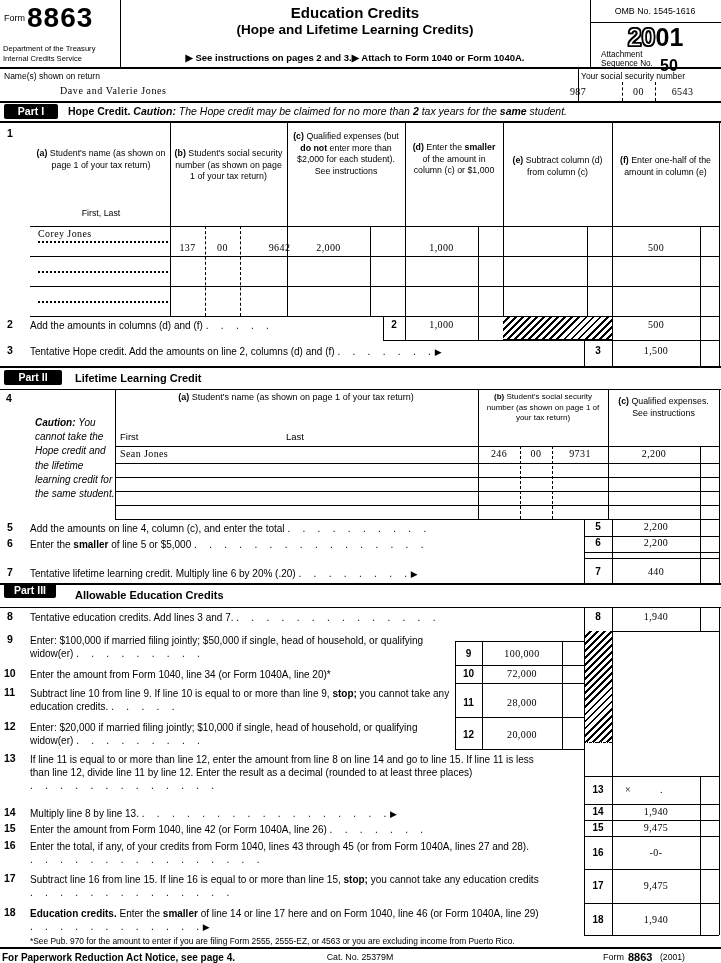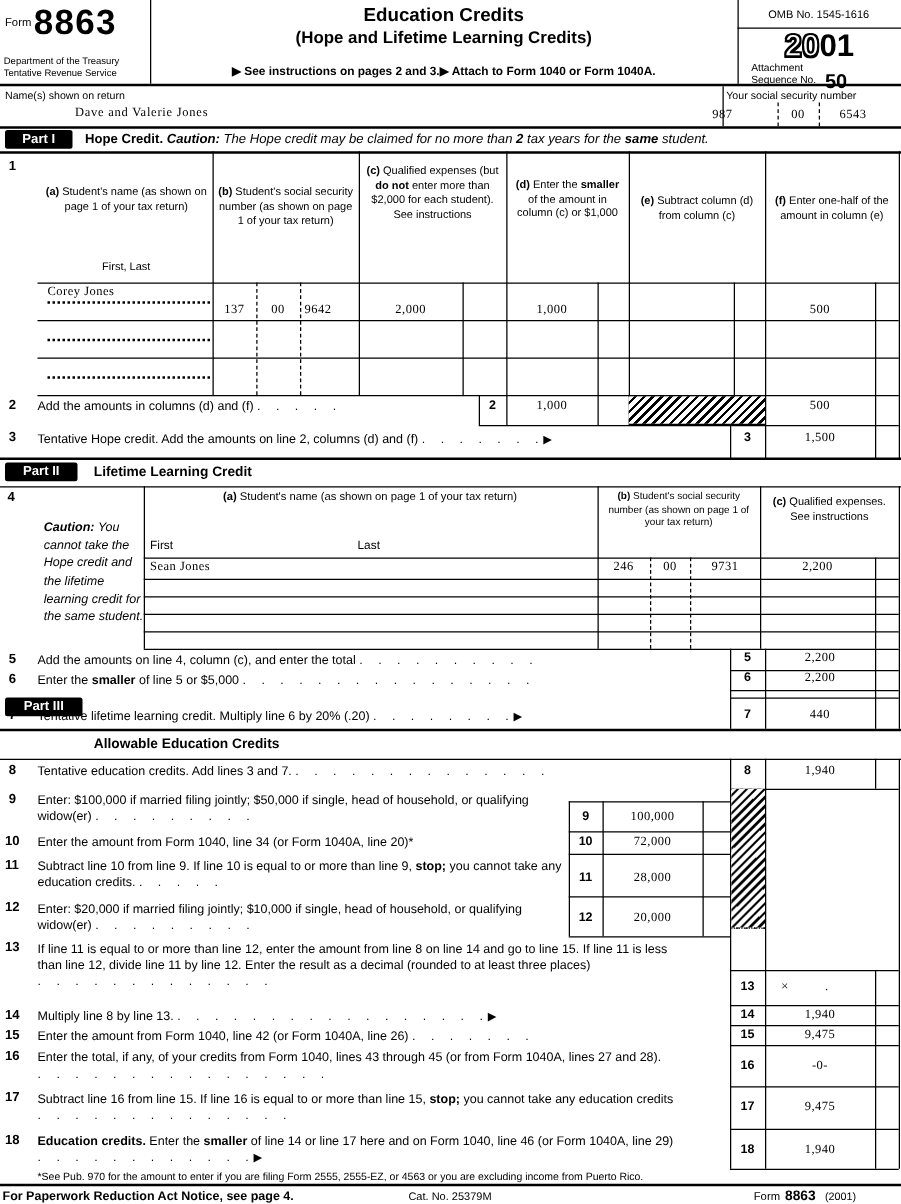--- a/index.html
+++ b/index.html
@@ -31,21 +31,21 @@
             text-shadow:-1px -1px 0 #000,1px -1px 0 #000,-1px 1px 0 #000,1px 1px 0 #000; }
 </style>
 </head>
 <body>
 
 <div class="page">
 
   <span class="t" style="left:4px;top:13px;font-size:9px">Form</span>
   <span class="t b" style="left:27px;top:0px;font-size:28px;letter-spacing:1px">8863</span>
   <span class="t" style="left:3px;top:44px;font-size:7.6px">Department of the Treasury</span>
-  <span class="t" style="left:3px;top:54px;font-size:7.6px">Tentative Revenue Service</span>
+  <span class="t" style="left:3px;top:54px;font-size:7.6px">Internal Credits Service</span>
   <div class="vl" style="left:120px;top:0;height:67px"></div>
 
   <div class="t tc b" style="left:120px;top:3px;width:470px;font-size:15px">Education Credits</div>
   <div class="t tc b" style="left:120px;top:21px;width:470px;font-size:13.5px">(Hope and Lifetime Learning Credits)</div>
   <div class="t b" style="left:120px;top:52px;width:470px;font-size:9.5px;display:flex;justify-content:center;gap:0">
     <span>▶ See instructions on pages 2 and 3.</span>
     <span>▶ Attach to Form 1040 or Form 1040A.</span>
   </div>
 
   <div class="vl" style="left:590px;top:0;height:67px"></div>
@@ -100,21 +100,21 @@
   <div class="hdrcell" style="left:173px;top:148px;width:111px"><span class="seg-b">(b) </span><span>Student's social security number (as shown on page 1 of your tax return)</span></div>
   <div class="hdrcell" style="left:290px;top:131px;width:112px"><span class="seg-b">(c) </span><span>Qualified expenses (but </span><span class="seg-b">do not</span><span> enter more than $2,000 for each student). See instructions</span></div>
   <div class="hdrcell" style="left:408px;top:142px;width:92px"><span class="seg-b">(d) </span><span>Enter the </span><span class="seg-b">smaller</span><span> of the amount in column (c) or $1,000</span></div>
   <div class="hdrcell" style="left:506px;top:155px;width:103px"><span class="seg-b">(e) </span><span>Subtract column (d) from column (c)</span></div>
   <div class="hdrcell" style="left:615px;top:155px;width:101px"><span class="seg-b">(f) </span><span>Enter one-half of the amount in column (e)</span></div>
 
   <span class="val" style="left:38px;top:228px;text-align:left">Corey Jones</span>
   <div class="dotl" style="left:38px;top:241px;width:130px"></div>
   <span class="val" style="left:170px;top:242px;width:35px">137</span>
   <span class="val" style="left:205px;top:242px;width:35px">00</span>
-  <span class="val" style="left:231px;top:242px;width:47px">9642</span>
+  <span class="val" style="left:256px;top:242px;width:47px">9642</span>
   <span class="val" style="left:287px;top:242px;width:83px">2,000</span>
   <span class="val" style="left:405px;top:242px;width:73px">1,000</span>
   <span class="val" style="left:612px;top:242px;width:88px">500</span>
 
   <span class="val" style="left:38px;top:258px;text-align:left"></span>
   <div class="dotl" style="left:38px;top:271px;width:130px"></div>
   <span class="val" style="left:38px;top:288px;text-align:left"></span>
   <div class="dotl" style="left:38px;top:301px;width:130px"></div>
 
   <span class="ln" style="left:7px;top:318px">2</span>
@@ -197,21 +197,21 @@
   <span class="ln" style="left:7px;top:566px">7</span>
   <div class="t" style="left:30px;top:567px;width:552px">
     <span>Tentative lifetime learning credit. Multiply line 6 by 20% (.20)</span>
     <span class="dots">.   .   .   .   .   .   .   .</span>
     <span class="arr">▶</span>
   </div>
   <span class="bno" style="left:584px;top:566px;width:28px">7</span>
   <span class="val" style="left:612px;top:566px;width:88px">440</span>
   <div class="hl2" style="left:0;top:583px;width:721px"></div>
 
-  <div class="bar" style="left:4px;top:558px;width:62px">Part III</div>
+  <div class="bar" style="left:4px;top:583px;width:52px">Part III</div>
   <span class="t b" style="left:75px;top:588px;font-size:11px">Allowable Education Credits</span>
   <div class="hl" style="left:0;top:607px;width:721px"></div>
 
   <div class="vl" style="left:584px;top:607px;height:328px"></div>
   <div class="vl" style="left:612px;top:607px;height:328px"></div>
   <div class="vl" style="left:719px;top:607px;height:328px"></div>
   <div class="vl" style="left:700px;top:607px;height:24px"></div>
   <div class="vl" style="left:700px;top:776px;height:159px"></div>
   <div class="hl" style="left:584px;top:631px;width:135px"></div>
   <div class="hatch" style="left:585px;top:631px;width:27px;height:112px;border-bottom:1px dotted #000"></div>

